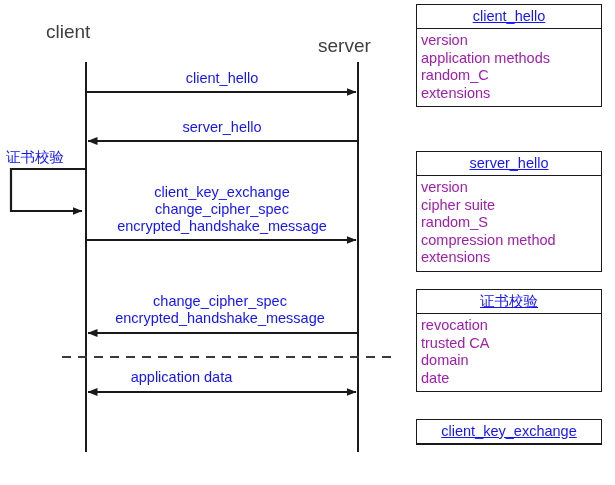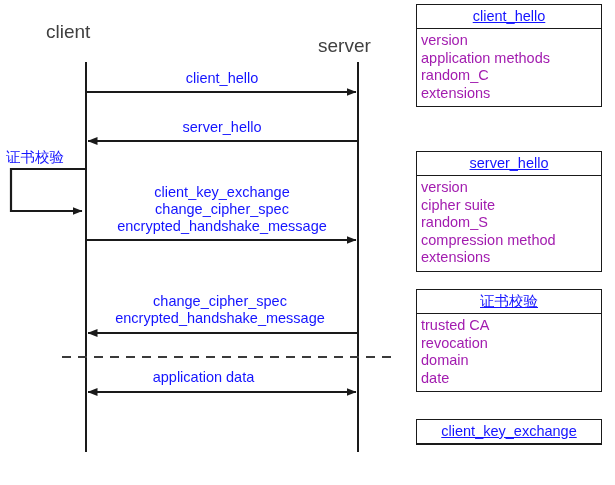--- a/index.html
+++ b/index.html
@@ -132,21 +132,21 @@
     <div>client_key_exchange</div>
     <div>change_cipher_spec</div>
     <div>encrypted_handshake_message</div>
   </div>
 
   <div class="msg-label" style="left:82px; top:293px; width:276px;">
     <div>change_cipher_spec</div>
     <div>encrypted_handshake_message</div>
   </div>
 
-  <div class="msg-label" style="left:92px; top:369px; width:223px;">application data</div>
+  <div class="msg-label" style="left:70px; top:369px; width:223px;">application data</div>
 
   <svg id="arrows" viewBox="0 0 615 485" xmlns="http://www.w3.org/2000/svg">
     <defs>
       <marker id="ah-right" markerWidth="10" markerHeight="8" refX="9.5" refY="4" orient="auto" markerUnits="userSpaceOnUse">
         <path d="M0,0 L10,4 L0,8 Z" fill="#1a1a1a"></path>
       </marker>
       <marker id="ah-left" markerWidth="10" markerHeight="8" refX="0.5" refY="4" orient="auto" markerUnits="userSpaceOnUse">
         <path d="M10,0 L0,4 L10,8 Z" fill="#1a1a1a"></path>
       </marker>
     </defs>
@@ -183,22 +183,22 @@
       <div class="info-item">cipher suite</div>
       <div class="info-item">random_S</div>
       <div class="info-item">compression method</div>
       <div class="info-item">extensions</div>
     </div>
   </div>
 
   <div class="info-box" id="box-cert-verify">
     <div class="info-title cjk">证书校验</div>
     <div class="info-body">
+      <div class="info-item">revocation</div>
       <div class="info-item">trusted CA</div>
-      <div class="info-item">revocation</div>
       <div class="info-item">domain</div>
       <div class="info-item">date</div>
     </div>
   </div>
 
   <div class="info-box" id="box-client-key">
     <div class="info-title">client_key_exchange</div>
   </div>
 
 </div>

